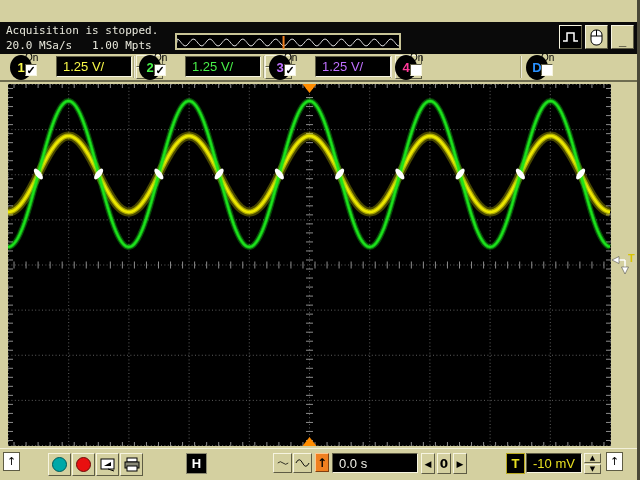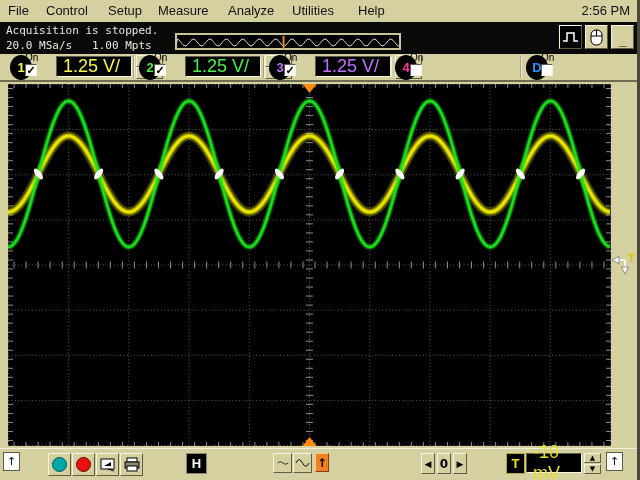--- a/index.html
+++ b/index.html
@@ -27,21 +27,21 @@
   .chanrow{left:0;top:54px;width:640px;height:28px;background:#d4d0a0;border-bottom:2px solid #6e6c50;box-sizing:border-box;}
   .chgroup{position:absolute;top:1px;height:26px;}
   .badge{position:absolute;left:0;top:0;width:22px;height:25px;background:#000;border-radius:50%;
          display:flex;align-items:center;justify-content:center;font-size:13px;font-weight:bold;}
   .oncol{position:absolute;left:15px;top:-2px;width:18px;font-size:10px;line-height:10px;}
   .cb{width:12px;height:12px;background:#fff;border-top:1px solid #5e5c44;border-left:1px solid #5e5c44;
       border-right:1px solid #f6f4e0;border-bottom:1px solid #f6f4e0;box-sizing:border-box;
       font-size:11px;line-height:10px;font-weight:bold;color:#000;text-align:center;margin-top:1px;}
   .well{background:#000;border-top:1px solid #5e5c44;border-left:1px solid #5e5c44;
         border-right:1px solid #f6f4e0;border-bottom:1px solid #f6f4e0;box-sizing:border-box;
-        font-size:18px;display:flex;align-items:center;padding-left:6px;}
+        font-size:13px;display:flex;align-items:center;padding-left:6px;}
   .chfield{position:absolute;left:46px;top:1px;width:76px;height:21px;}
   .spincol{position:absolute;left:126px;top:0px;width:27px;}
   .spinbtn{width:27px;height:12px;}
   .sep{position:absolute;top:2px;width:1px;height:22px;background:#a8a478;border-right:1px solid #eceadc;}
   
   .display{left:0;top:82px;width:640px;height:366px;background:#d4d0a0;}
   .grid{position:absolute;left:8px;top:2px;width:603px;height:362px;background:#000;}
   .trigdrag{position:absolute;left:612px;top:169px;width:27px;height:28px;}
   
   .bottombar{left:0;top:448px;width:640px;height:32px;background:#d4d0a0;border-top:1px solid #f2f0da;}
@@ -58,30 +58,20 @@
   .trigposbtn{width:14px;height:19px;background:#f08020;border-top:1px solid #ffc890;border-left:1px solid #ffc890;
               border-right:1px solid #804010;border-bottom:1px solid #804010;display:flex;align-items:center;
               justify-content:center;font-size:12px;font-weight:bold;box-sizing:border-box;}
   .updownbtn{width:17px;height:10px;font-size:7px;}
 </style>
 </head>
 <body>
 
 <div id="screen">
 
-  <div class="abs menubar">
-    <span class="menu-item" style="left:8px">File</span>
-    <span class="menu-item" style="left:46px">Control</span>
-    <span class="menu-item" style="left:108px">Setup</span>
-    <span class="menu-item" style="left:158px">Measure</span>
-    <span class="menu-item" style="left:228px">Analyze</span>
-    <span class="menu-item" style="left:292px">Utilities</span>
-    <span class="menu-item" style="left:358px">Help</span>
-    <span class="clock">2:56 PM</span>
-  </div>
 
   <div class="abs statusbar">
     <div class="status-text"><span>Acquisition is stopped.</span>
 <span>20.0 MSa/s   1.00 Mpts</span></div>
     <div class="preview">
       <svg id="preview-svg" width="222" height="13">
           <path d="M0,6.5 L0,3.1 L1,3.3 L2,4.0 L3,5.1 L4,6.4 L5,7.6 L6,8.7 L7,9.5 L8,9.9 L9,9.8 L10,9.1 L11,8.2 L12,6.9 L13,5.6 L14,4.5 L15,3.6 L16,3.1 L17,3.2 L18,3.7 L19,4.6 L20,5.8 L21,7.1 L22,8.3 L23,9.2 L24,9.8 L25,9.9 L26,9.5 L27,8.6 L28,7.5 L29,6.2 L30,5.0 L31,3.9 L32,3.3 L33,3.1 L34,3.4 L35,4.1 L36,5.2 L37,6.5 L38,7.8 L39,8.9 L40,9.6 L41,9.9 L42,9.7 L43,9.1 L44,8.0 L45,6.8 L46,5.5 L47,4.4 L48,3.5 L49,3.1 L50,3.2 L51,3.8 L52,4.7 L53,5.9 L54,7.2 L55,8.4 L56,9.3 L57,9.8 L58,9.9 L59,9.4 L60,8.5 L61,7.4 L62,6.1 L63,4.8 L64,3.9 L65,3.2 L66,3.1 L67,3.5 L68,4.3 L69,5.4 L70,6.6 L71,7.9 L72,9.0 L73,9.7 L74,9.9 L75,9.7 L76,9.0 L77,7.9 L78,6.6 L79,5.4 L80,4.3 L81,3.5 L82,3.1 L83,3.2 L84,3.9 L85,4.8 L86,6.1 L87,7.4 L88,8.5 L89,9.4 L90,9.9 L91,9.8 L92,9.3 L93,8.4 L94,7.2 L95,5.9 L96,4.7 L97,3.8 L98,3.2 L99,3.1 L100,3.5 L101,4.4 L102,5.5 L103,6.8 L104,8.0 L105,9.1 L106,9.7 L107,9.9 L108,9.6 L109,8.9 L110,7.8 L111,6.5 L112,5.2 L113,4.1 L114,3.4 L115,3.1 L116,3.3 L117,3.9 L118,5.0 L119,6.2 L120,7.5 L121,8.6 L122,9.5 L123,9.9 L124,9.8 L125,9.2 L126,8.3 L127,7.1 L128,5.8 L129,4.6 L130,3.7 L131,3.2 L132,3.1 L133,3.6 L134,4.5 L135,5.6 L136,6.9 L137,8.2 L138,9.1 L139,9.8 L140,9.9 L141,9.5 L142,8.7 L143,7.6 L144,6.4 L145,5.1 L146,4.0 L147,3.3 L148,3.1 L149,3.3 L150,4.0 L151,5.1 L152,6.4 L153,7.6 L154,8.7 L155,9.5 L156,9.9 L157,9.8 L158,9.1 L159,8.2 L160,6.9 L161,5.6 L162,4.5 L163,3.6 L164,3.1 L165,3.2 L166,3.7 L167,4.6 L168,5.8 L169,7.1 L170,8.3 L171,9.2 L172,9.8 L173,9.9 L174,9.5 L175,8.6 L176,7.5 L177,6.2 L178,5.0 L179,3.9 L180,3.3 L181,3.1 L182,3.4 L183,4.1 L184,5.2 L185,6.5 L186,7.8 L187,8.9 L188,9.6 L189,9.9 L190,9.7 L191,9.1 L192,8.0 L193,6.8 L194,5.5 L195,4.4 L196,3.5 L197,3.1 L198,3.2 L199,3.8 L200,4.7 L201,5.9 L202,7.2 L203,8.4 L204,9.3 L205,9.8 L206,9.9 L207,9.4 L208,8.5 L209,7.4 L210,6.1 L211,4.8 L212,3.9 L213,3.2 L214,3.1 L215,3.5 L216,4.3 L217,5.4 L218,6.6 L219,7.9 L220,9.0 L221,9.7 L222,9.9" fill="none" stroke="#f0f0f0" stroke-width="0.9"></path>
           <line x1="106.56" y1="0" x2="106.56" y2="13" stroke="#f08020" stroke-width="2"></line>
         </svg>
     </div>
@@ -558,20 +548,21 @@
       </div>
     <div class="abs btn" style="left:293px;top:4px;width:19px;height:20px">
       <svg width="15" height="10" viewBox="0 0 16 10">
           <path d="M1,5 Q4.5,-2 8,5 T15,5" fill="none" stroke="#000"></path>
         </svg>
       </div>
 
     <div class="abs trigposbtn" style="left:315px;top:4px">
       <span class="glyph">↑</span>
       </div>
+    <div class="abs well" style="left:332px;top:4px;width:86px;height:20px;color:#f0f0e8">0.0 s</div>
     <div class="abs btn navbtn" style="left:421px;top:4px">
       <span class="glyph">◀</span>
       </div>
     <div class="abs btn navbtn" style="left:437px;top:4px;font-size:12px;font-weight:bold">
       <span>0</span>
       </div>
     <div class="abs btn navbtn" style="left:453px;top:4px">
       <span class="glyph">▶</span>
       </div>
 

